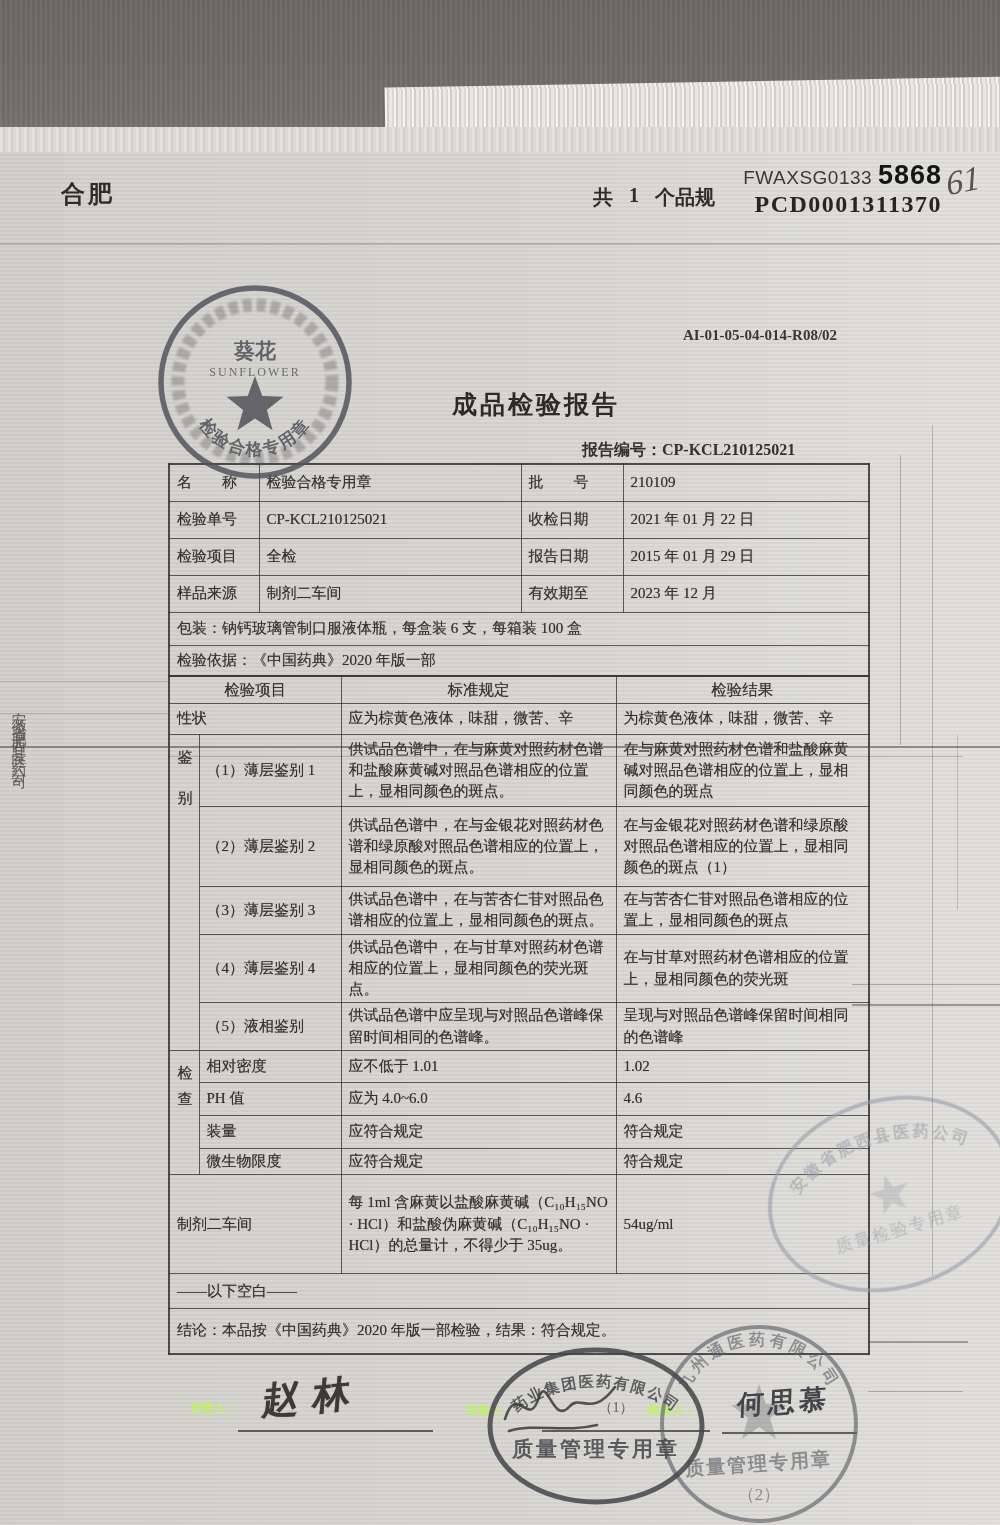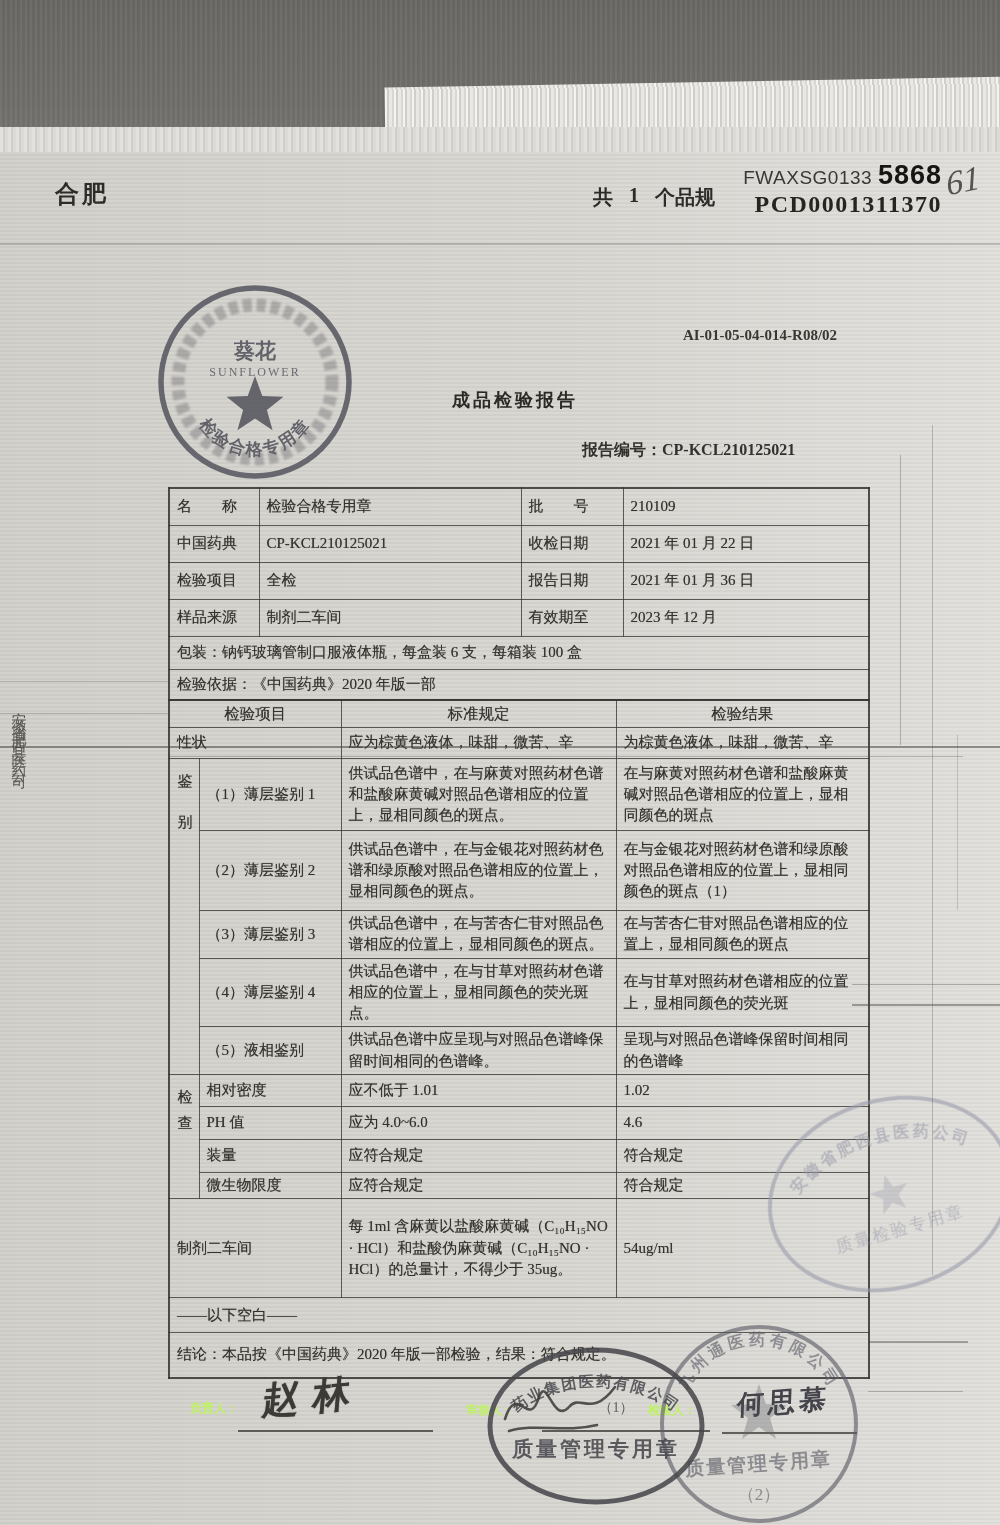--- a/index.html
+++ b/index.html
@@ -13,37 +13,37 @@
   .edge-streak{position:absolute;left:385px;top:82px;width:640px;height:66px;transform:rotate(-1deg);
     background:repeating-linear-gradient(90deg,#f4f3f0 0 2px,#cfcecb 2px 4px,#e9e8e5 4px 7px,#d8d7d4 7px 9px);}
   .edge-streak2{position:absolute;left:0;top:127px;width:1000px;height:44px;
     background:repeating-linear-gradient(90deg,#e2e1de 0 3px,#d0cfcc 3px 5px,#dbdad7 5px 8px);}
   
   .paper{position:absolute;left:0;top:152px;width:1000px;height:1373px;
     background:linear-gradient(90deg,#d2d0cb 0%,#d8d6d1 55%,#e1e0dc 100%);}
   .paper::after{content:"";position:absolute;inset:0;pointer-events:none;
     background:repeating-linear-gradient(180deg,rgba(255,255,255,.045) 0 2px,rgba(0,0,0,.028) 2px 4px);}
   .txt{position:absolute;color:#32302c;}
-  .city{left:55px;top:178px;font-size:24px;font-weight:bold;letter-spacing:3px;color:#2e2c29;}
+  .city{left:61px;top:178px;font-size:24px;font-weight:bold;letter-spacing:3px;color:#2e2c29;}
   .speccount{left:593px;top:184px;font-size:20px;color:#2e2c29;display:flex;gap:16px;font-weight:bold;}
   .codes{right:58px;top:160px;width:300px;text-align:right;line-height:1.15;}
   .code1{font-family:"Liberation Sans","DejaVu Sans",sans-serif;font-size:19px;color:#3a3836;letter-spacing:.5px;}
   .code1 b{font-size:27px;color:#151514;letter-spacing:1px;}
   .code2{font-size:24px;color:#27251f;letter-spacing:1.5px;font-weight:bold;}
   .hand61{left:946px;top:162px;font-size:34px;color:#55534f;transform:rotate(-12deg) skewX(-6deg);
     font-style:italic;}
   .margin-vert{left:9px;top:700px;writing-mode:vertical-rl;font-size:15px;letter-spacing:7px;color:#5c5a56;}
   .fileblock{left:620px;top:325px;width:280px;text-align:center;line-height:1.45;font-size:15px;
     color:#3a3833;font-weight:bold;}
-  .title{left:452px;top:388px;font-size:18px;font-weight:bold;letter-spacing:3px;color:#2c2a26;}
+  .title{left:452px;top:388px;font-size:25px;font-weight:bold;letter-spacing:3px;color:#2c2a26;}
   .reportno{left:582px;top:440px;font-size:16px;color:#33312d;font-weight:bold;}
   
   .tables{position:absolute;left:168px;top:463px;width:700px;z-index:2;}
   table.t{border-collapse:collapse;width:700px;table-layout:fixed;}
-  table.t{border:2px solid rgba(58,56,52,.88);margin-top:24px;}
+  table.t{border:2px solid rgba(58,56,52,.88);}
   .t td,.t th{border:1px solid rgba(58,56,52,.8);padding:2px 7px;font-size:15px;line-height:1.42;
     color:#34322d;vertical-align:middle;text-align:left;font-weight:normal;overflow:hidden;
     text-shadow:0 0 .7px rgba(44,42,38,.55);}
   .t th{text-align:center;font-size:15.5px;}
   .lblc{text-align:center;}
   .val{font-size:15.5px;}
   .groupv{writing-mode:vertical-rl;text-align:center;padding:4px 0;}
   .g-jianbie{letter-spacing:42px;}
   .g-jiancha{letter-spacing:26px;}
   .just{text-align:justify;}
@@ -104,30 +104,30 @@
           <col style="width:246px">
         </colgroup>
       <tbody>
           <tr style="height:37px">
         <td class="lblc">名　　称</td>
         <td class="val">检验合格专用章</td>
         <td class="lblc">批　　号</td>
         <td class="val">210109</td>
       </tr>
       <tr style="height:37px">
-        <td class="lblc">中国药典</td>
+        <td class="lblc">检验单号</td>
         <td class="val">CP-KCL210125021</td>
         <td class="lblc">收检日期</td>
         <td class="val">2021 年 01 月 22 日</td>
       </tr>
       <tr style="height:37px">
         <td class="lblc">检验项目</td>
         <td class="val">全检</td>
         <td class="lblc">报告日期</td>
-        <td class="val">2021 年 01 月 36 日</td>
+        <td class="val">2015 年 01 月 29 日</td>
       </tr>
       <tr style="height:37px">
         <td class="lblc">样品来源</td>
         <td class="val">制剂二车间</td>
         <td class="lblc">有效期至</td>
         <td class="val">2023 年 12 月</td>
       </tr>
       <tr style="height:33px">
         <td colspan="4" class="val">包装：钠钙玻璃管制口服液体瓶，每盒装 6 支，每箱装 100 盒</td>
       </tr>

